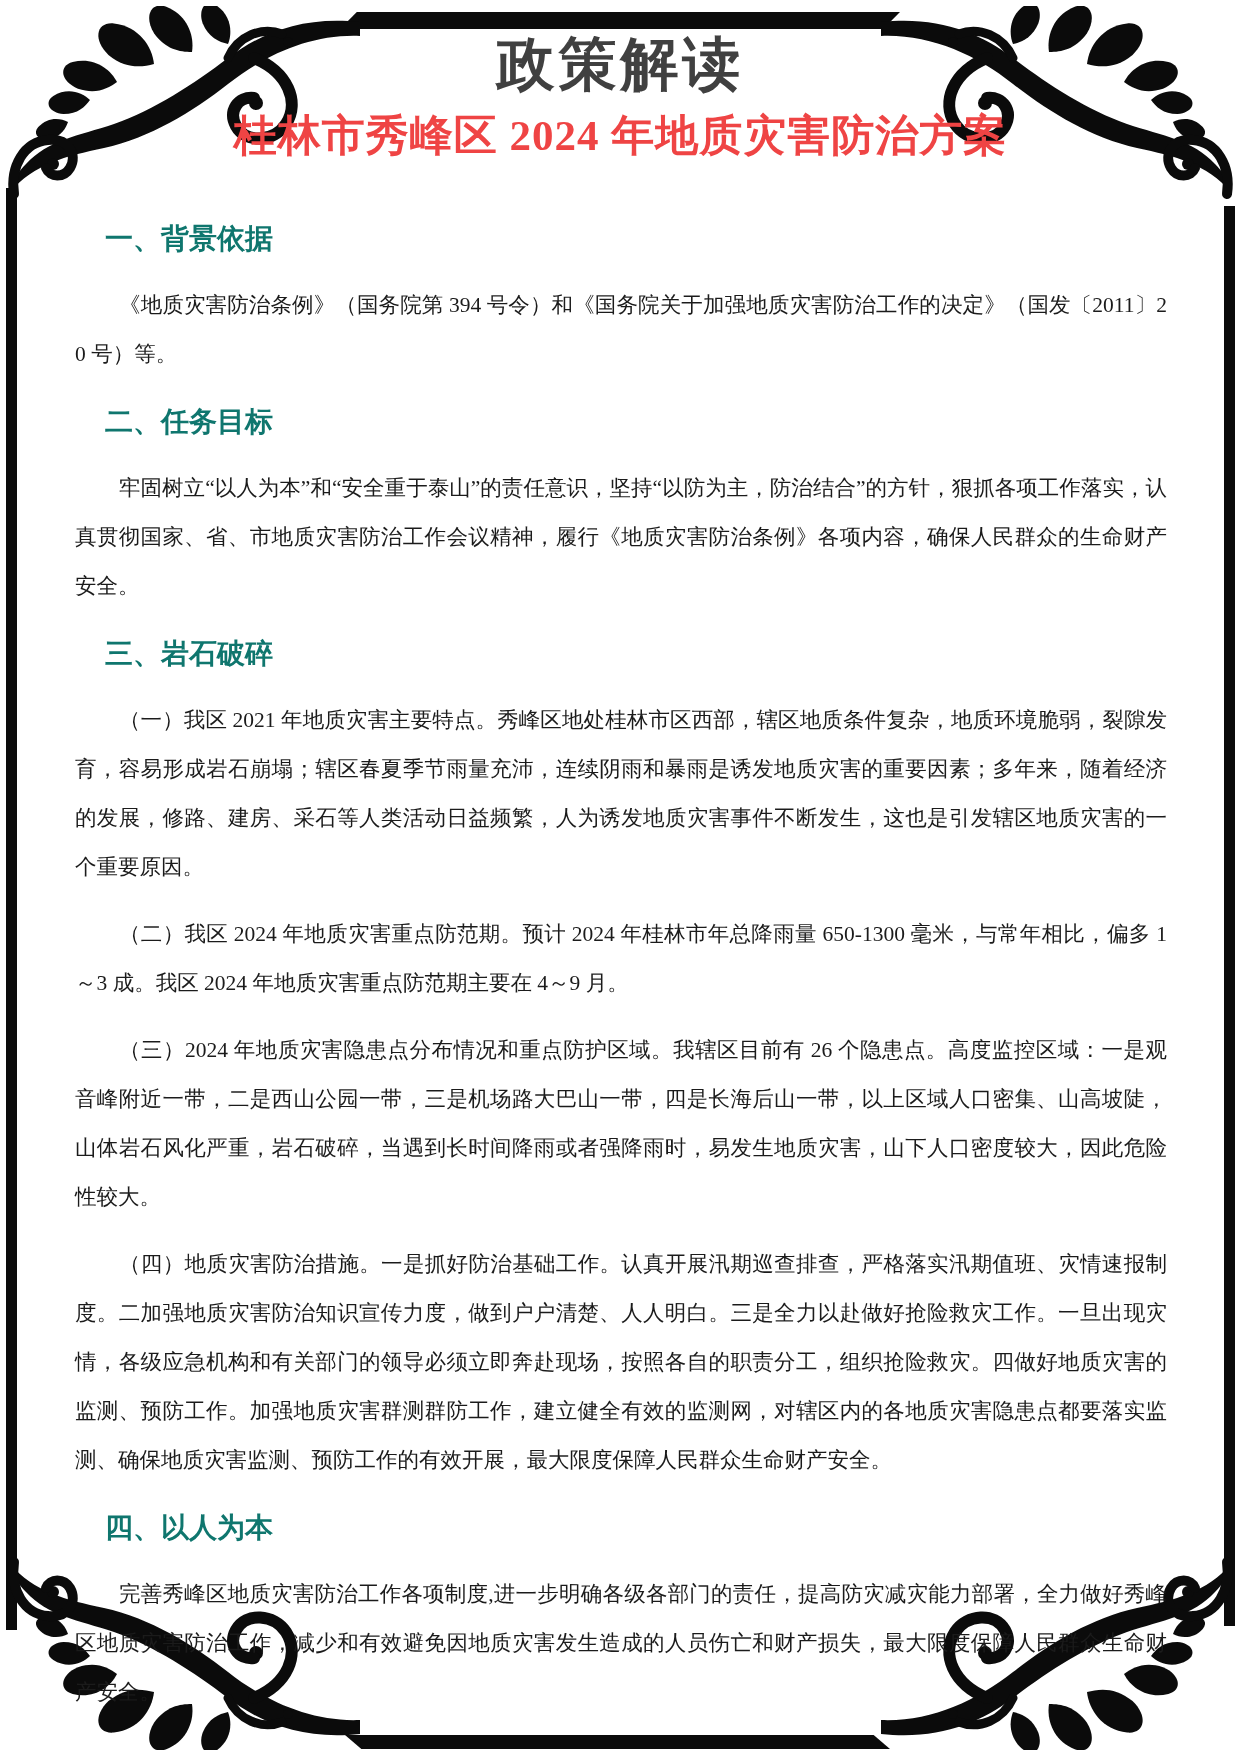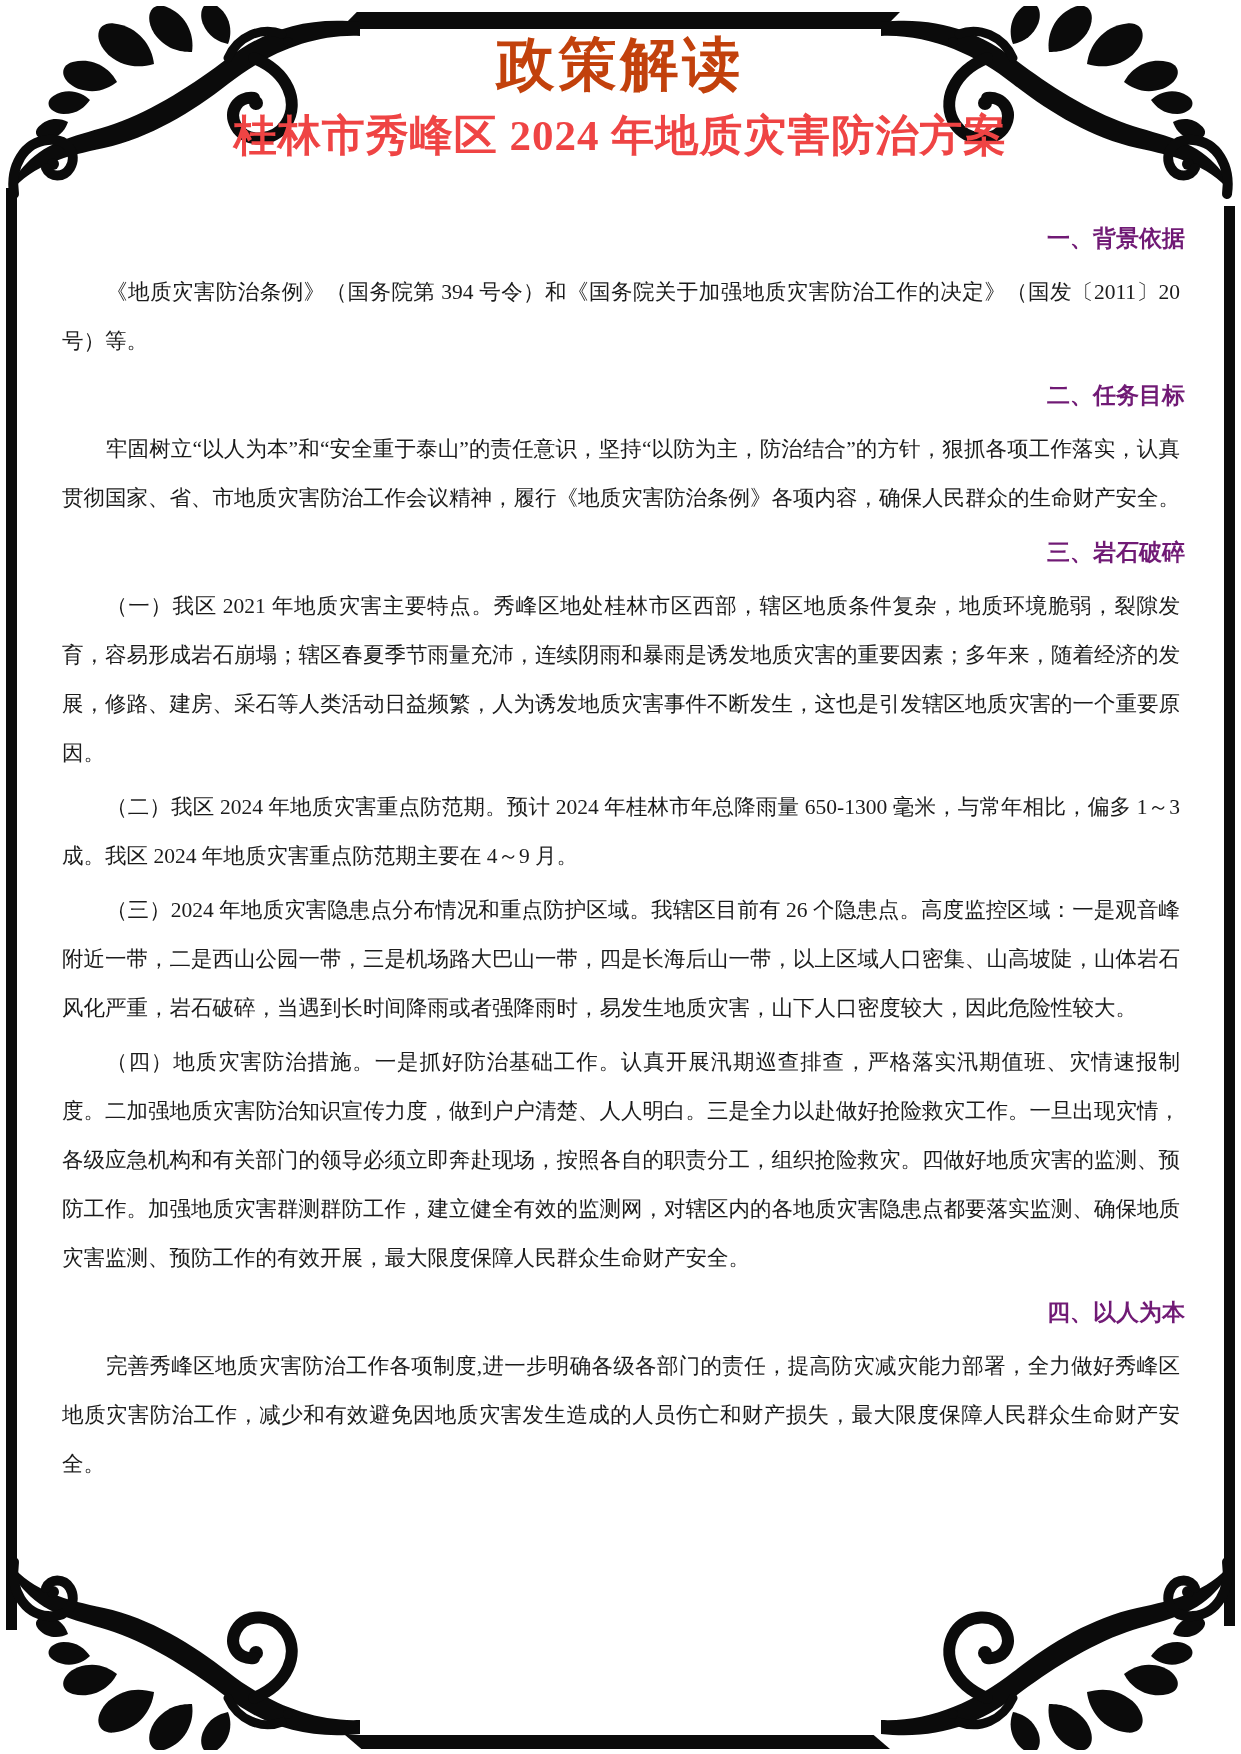--- a/index.html
+++ b/index.html
@@ -36,44 +36,43 @@
   .orn.tl{left:4px;top:6px;}
   .orn.tr{right:4px;top:6px;transform:scaleX(-1);}
   .orn.bl{left:4px;bottom:4px;transform:scaleY(-1);}
   .orn.br{right:4px;bottom:4px;transform:scale(-1,-1);}
 
   
   .banner-title{
     position:absolute;top:30px;left:0;right:0;
     text-align:center;
     font-size:58px;line-height:70px;font-weight:700;
-    letter-spacing:4px;color:#c2410c;
+    letter-spacing:4px;color:#404040;
     font-family:"Liberation Serif", serif;
   }
   .doc-title{
     position:absolute;top:106px;left:0;right:0;
     text-align:center;
     font-size:43px;line-height:60px;font-weight:700;
     letter-spacing:1px;color:#ef4444;
     font-family:"Liberation Serif", serif;
   }
 
   
   .content{
     position:absolute;left:57px;right:56px;top:214px;
   }
   .content h2{
     margin:0;padding:0 0 0 48px;
     font-family:"Liberation Sans", sans-serif;
-    font-size:23px;line-height:49px;font-weight:700;
-    color:#701a75;
-    text-align:right;
+    font-size:28px;line-height:49px;font-weight:700;
+    color:#0f766e;
   }
   .content p{
-    margin:5px;
+    margin:18px;
     font-size:21.5px;line-height:49px;
     text-align:justify;
     text-justify:inter-character;
     text-indent:44px;
     color:#1b1b1b;
     word-break:break-all;
   }
 </style>
 </head>
 <body>

